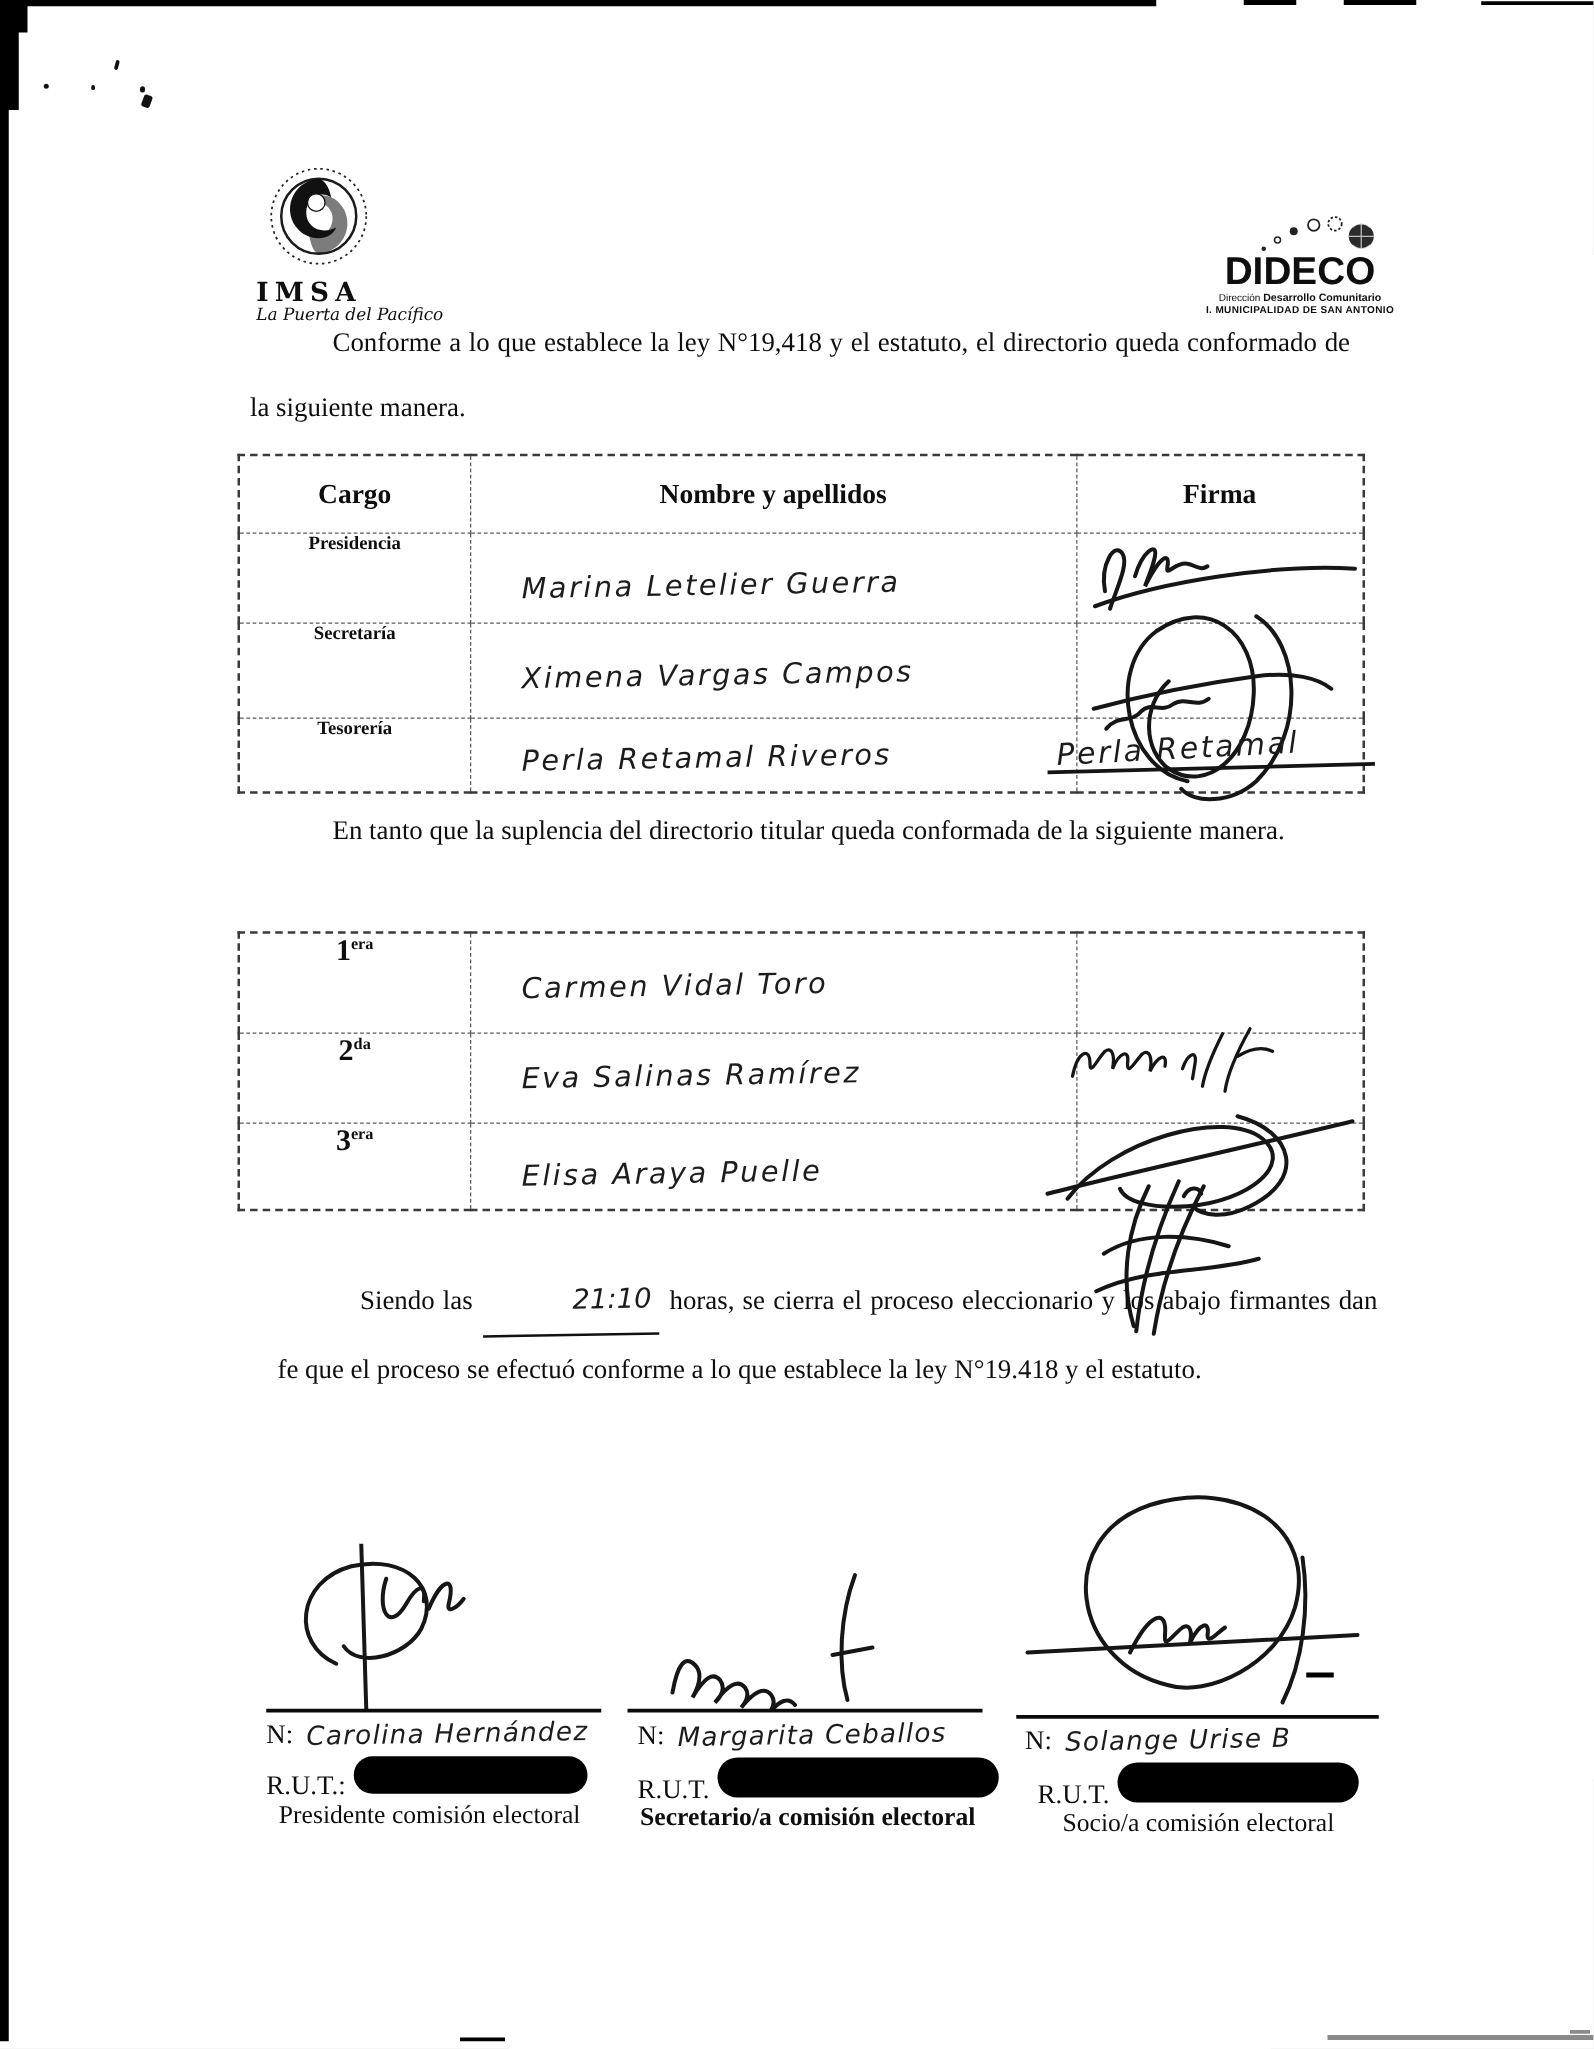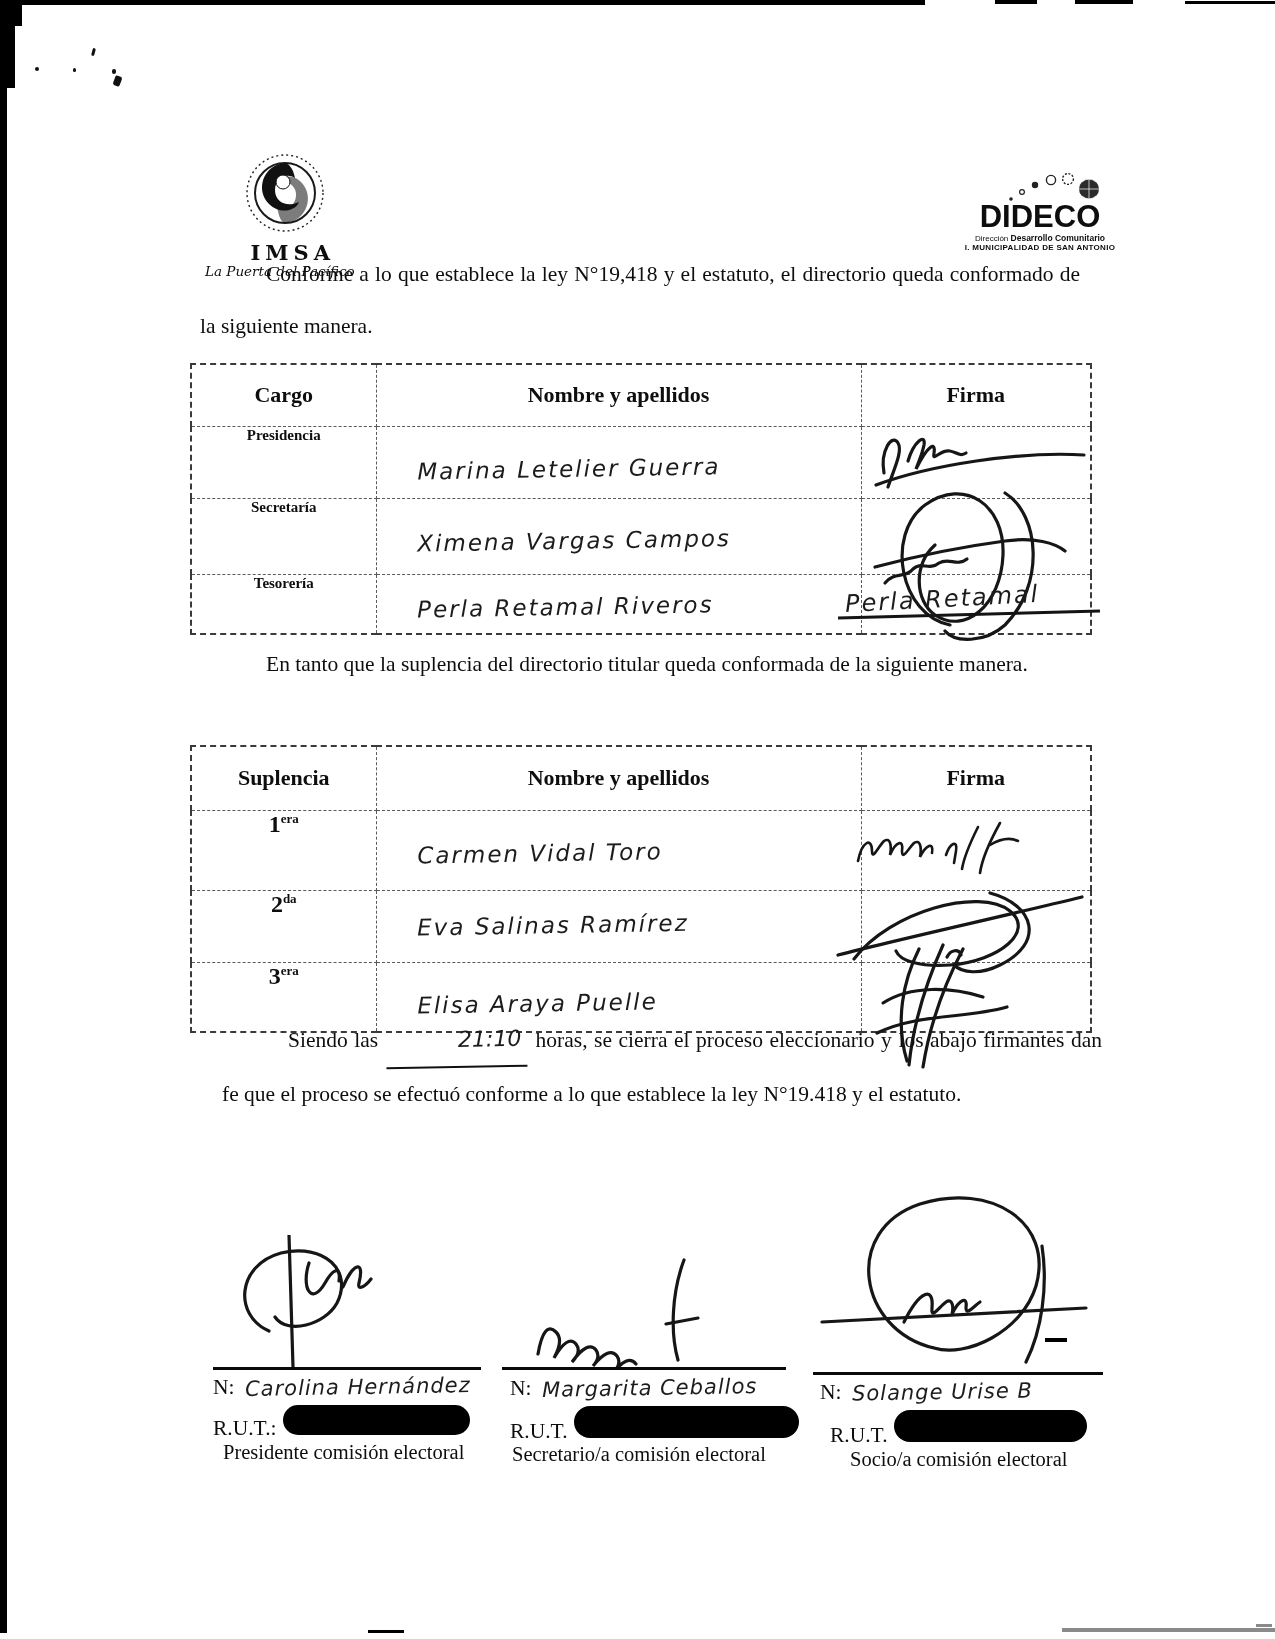--- a/index.html
+++ b/index.html
@@ -9,21 +9,21 @@
   
   .edge-left{position:absolute;left:0;top:0;width:7px;height:1633px;background:#000;}
   .edge-left-thick{position:absolute;left:0;top:0;width:15px;height:88px;background:#000;}
   .edge-corner{position:absolute;left:0;top:0;width:22px;height:26px;background:#000;}
   .edge-top{position:absolute;left:0;top:0;width:925px;height:5px;background:#000;}
   .dash{position:absolute;background:#000;}
   .dash.gray{background:#8a8a8a;}
   .speck{position:absolute;background:#111;border-radius:2px;}
 
   
-  .imsa{position:absolute;left:205px;top:152px;width:130px;text-align:right;}
+  .imsa{position:absolute;left:205px;top:132px;width:130px;text-align:left;}
   .imsa-acronym{font-family:"DejaVu Serif",serif;font-weight:bold;font-size:21px;letter-spacing:5px;margin-top:2px;}
   .imsa-tagline{font-family:"DejaVu Serif",serif;font-style:italic;font-size:13.5px;margin-top:-2px;white-space:nowrap;}
   .dideco{position:absolute;left:955px;top:168px;width:170px;text-align:center;}
   .dideco-name{font-family:"Liberation Sans",sans-serif;font-weight:700;font-size:31px;letter-spacing:0px;line-height:30px;}
   .dideco-sub1{font-family:"Liberation Sans",sans-serif;font-size:8px;margin-top:1px;white-space:nowrap;}
   .dideco-sub1 b{font-size:8.5px;}
   .dideco-sub2{font-family:"Liberation Sans",sans-serif;font-size:8px;font-weight:bold;letter-spacing:.3px;white-space:nowrap;}
 
   
   .para{position:absolute;left:200px;width:880px;text-align:justify;
@@ -165,25 +165,20 @@
   <p class="para indent" style="top:616px;">En tanto que la suplencia del directorio titular queda conformada de la siguiente manera.</p>
 
   <div class="tbl-wrap" style="top:745px;height:286px;">
     <table class="doc">
       <colgroup>
           <col class="col-a">
           <col class="col-b">
           <col class="col-c">
         </colgroup>
       <tbody>
-          <tr style="height:64px;">
-        <th>Suplencia</th>
-        <th>Nombre y apellidos</th>
-        <th>Firma</th>
-      </tr>
       <tr style="height:80px;">
         <td class="orden"><span>1</span><sup>era</sup></td>
         <td class="nombre">
               <span class="hand">Carmen Vidal Toro</span>
             </td>
         <td></td>
       </tr>
       <tr style="height:72px;">
         <td class="orden"><span>2</span><sup>da</sup></td>
         <td class="nombre">
@@ -251,21 +246,21 @@
     </svg>
     <div class="line" style="left:4px;top:127px;width:284px;"></div>
     <div class="row" style="left:12px;top:136px;">
       <span class="lbl">N:</span>
       <span class="hand hname">Margarita Ceballos</span>
     </div>
     <div class="row" style="left:12px;top:166px;">
       <span class="lbl">R.U.T.</span>
       <span class="pill" style="width:225px;height:32px;"></span>
     </div>
-    <div class="title" style="left:14px;top:203px;">Secretario/a comisión electoral</div>
+    <div class="title" style="left:14px;top:203px;font-weight:bold;">Secretario/a comisión electoral</div>
   </div>
 
   <div class="signer" style="left:806px;top:1190px;">
     <svg class="sig bold" style="left:10px;top:0;" width="280" height="180" viewBox="0 0 280 180">
       <path d="M118 158 C42 140 26 40 104 14 C175 -8 238 32 220 96 C206 142 150 168 118 158"></path>
       <path d="M6 132 L270 118"></path>
       <path d="M88 132 C104 100 118 96 116 118 C115 130 122 118 130 112 C136 108 138 116 136 124 C144 108 152 106 150 118 C150 126 158 116 164 112"></path>
       <path d="M226 56 C232 96 226 140 210 172"></path>
     </svg>
     <div class="dash" style="left:239px;top:148px;width:22px;height:4px;"></div>

